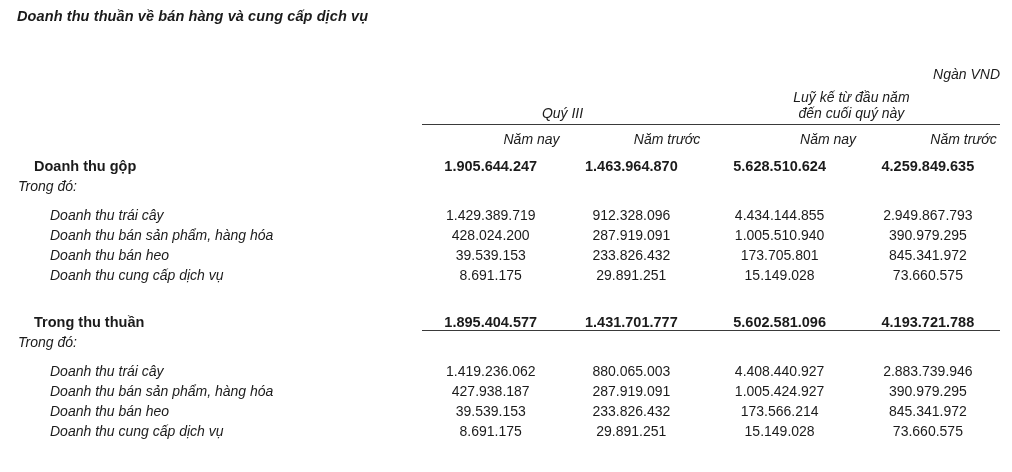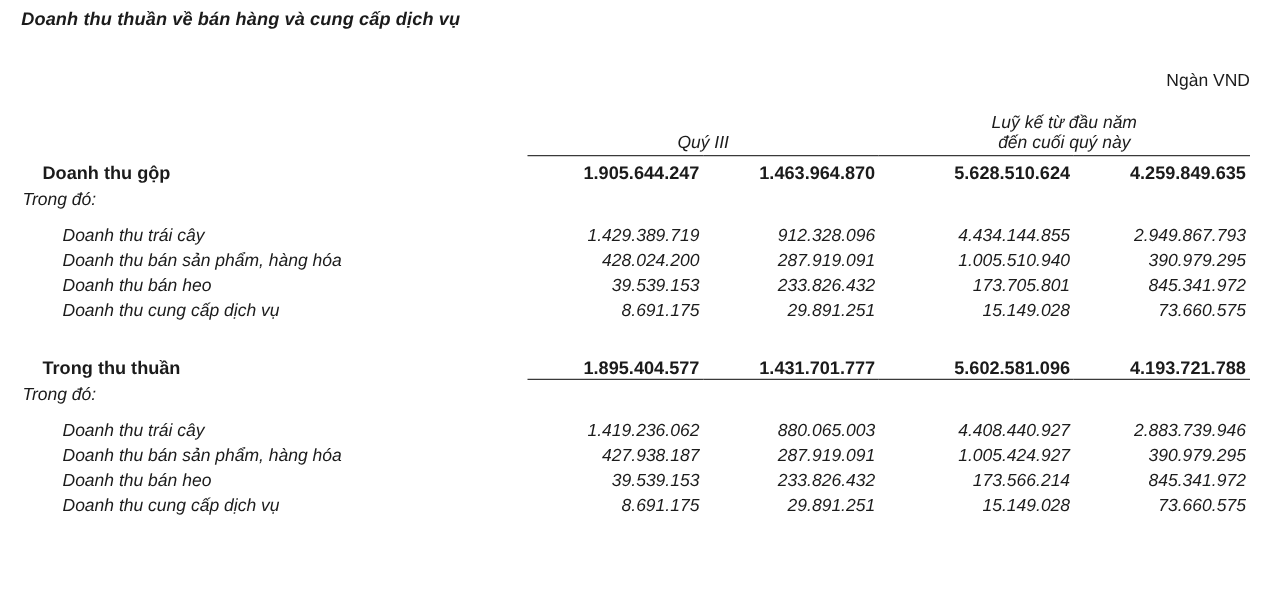--- a/index.html
+++ b/index.html
@@ -30,24 +30,25 @@
     font-style: italic;
     letter-spacing: 0.1px;
     white-space: nowrap;
     text-align: right;
   }
 
   
   .units-note {
     position: absolute;
     right: 12px;
-    top: 56px;
+    top: 66px;
     width: 240px;
     text-align: right;
     font-size: 14px;
+    font-style: italic;
     white-space: nowrap;
   }
 
   
   .tbl {
     position: absolute;
     left: 0;
     top: 0;
     width: 1012px;
     border-collapse: collapse;
@@ -107,31 +108,30 @@
     font-size: 14px;
   }
   .lbl-detail {
     font-style: italic;
     padding-left: 50px;
     font-size: 14px;
   }
 
   .num {
     font-size: 14.5px;
-    text-align: right;
+    text-align: center;
     white-space: nowrap;
     padding: 0 3px 0 0;
     vertical-align: bottom;
     font-variant-numeric: tabular-nums;
   }
   .num-bold {
     font-weight: bold;
   }
   .num-italic {
-    font-style: italic;
     font-size: 14px;
   }
   .rule-bottom { border-bottom: 1.4px solid #3a3a3a; }
 
   .spacer-cell { padding: 0; }
 </style>
 </head>
 <body>
 
 <div class="page">
@@ -163,20 +163,28 @@
       <tr class="grp-head">
         <td></td>
         <td class="grp-title ruled" colspan="2">Quý III</td>
         <td class="grp-title ruled" colspan="2">
           <span>Luỹ kế từ đầu năm</span><br>
           <span>đến cuối quý này</span>
         </td>
         <td></td>
       </tr>
 
+      <tr class="subhead-row">
+        <td></td>
+        <td class="subhead">Năm nay</td>
+        <td class="subhead">Năm trước</td>
+        <td class="subhead">Năm nay</td>
+        <td class="subhead">Năm trước</td>
+        <td></td>
+      </tr>
 
       <tr class="r-major">
         <td class="lbl lbl-major">Doanh thu gộp</td>
         <td class="num num-bold">1.905.644.247</td>
         <td class="num num-bold">1.463.964.870</td>
         <td class="num num-bold">5.628.510.624</td>
         <td class="num num-bold">4.259.849.635</td>
         <td></td>
       </tr>
 

